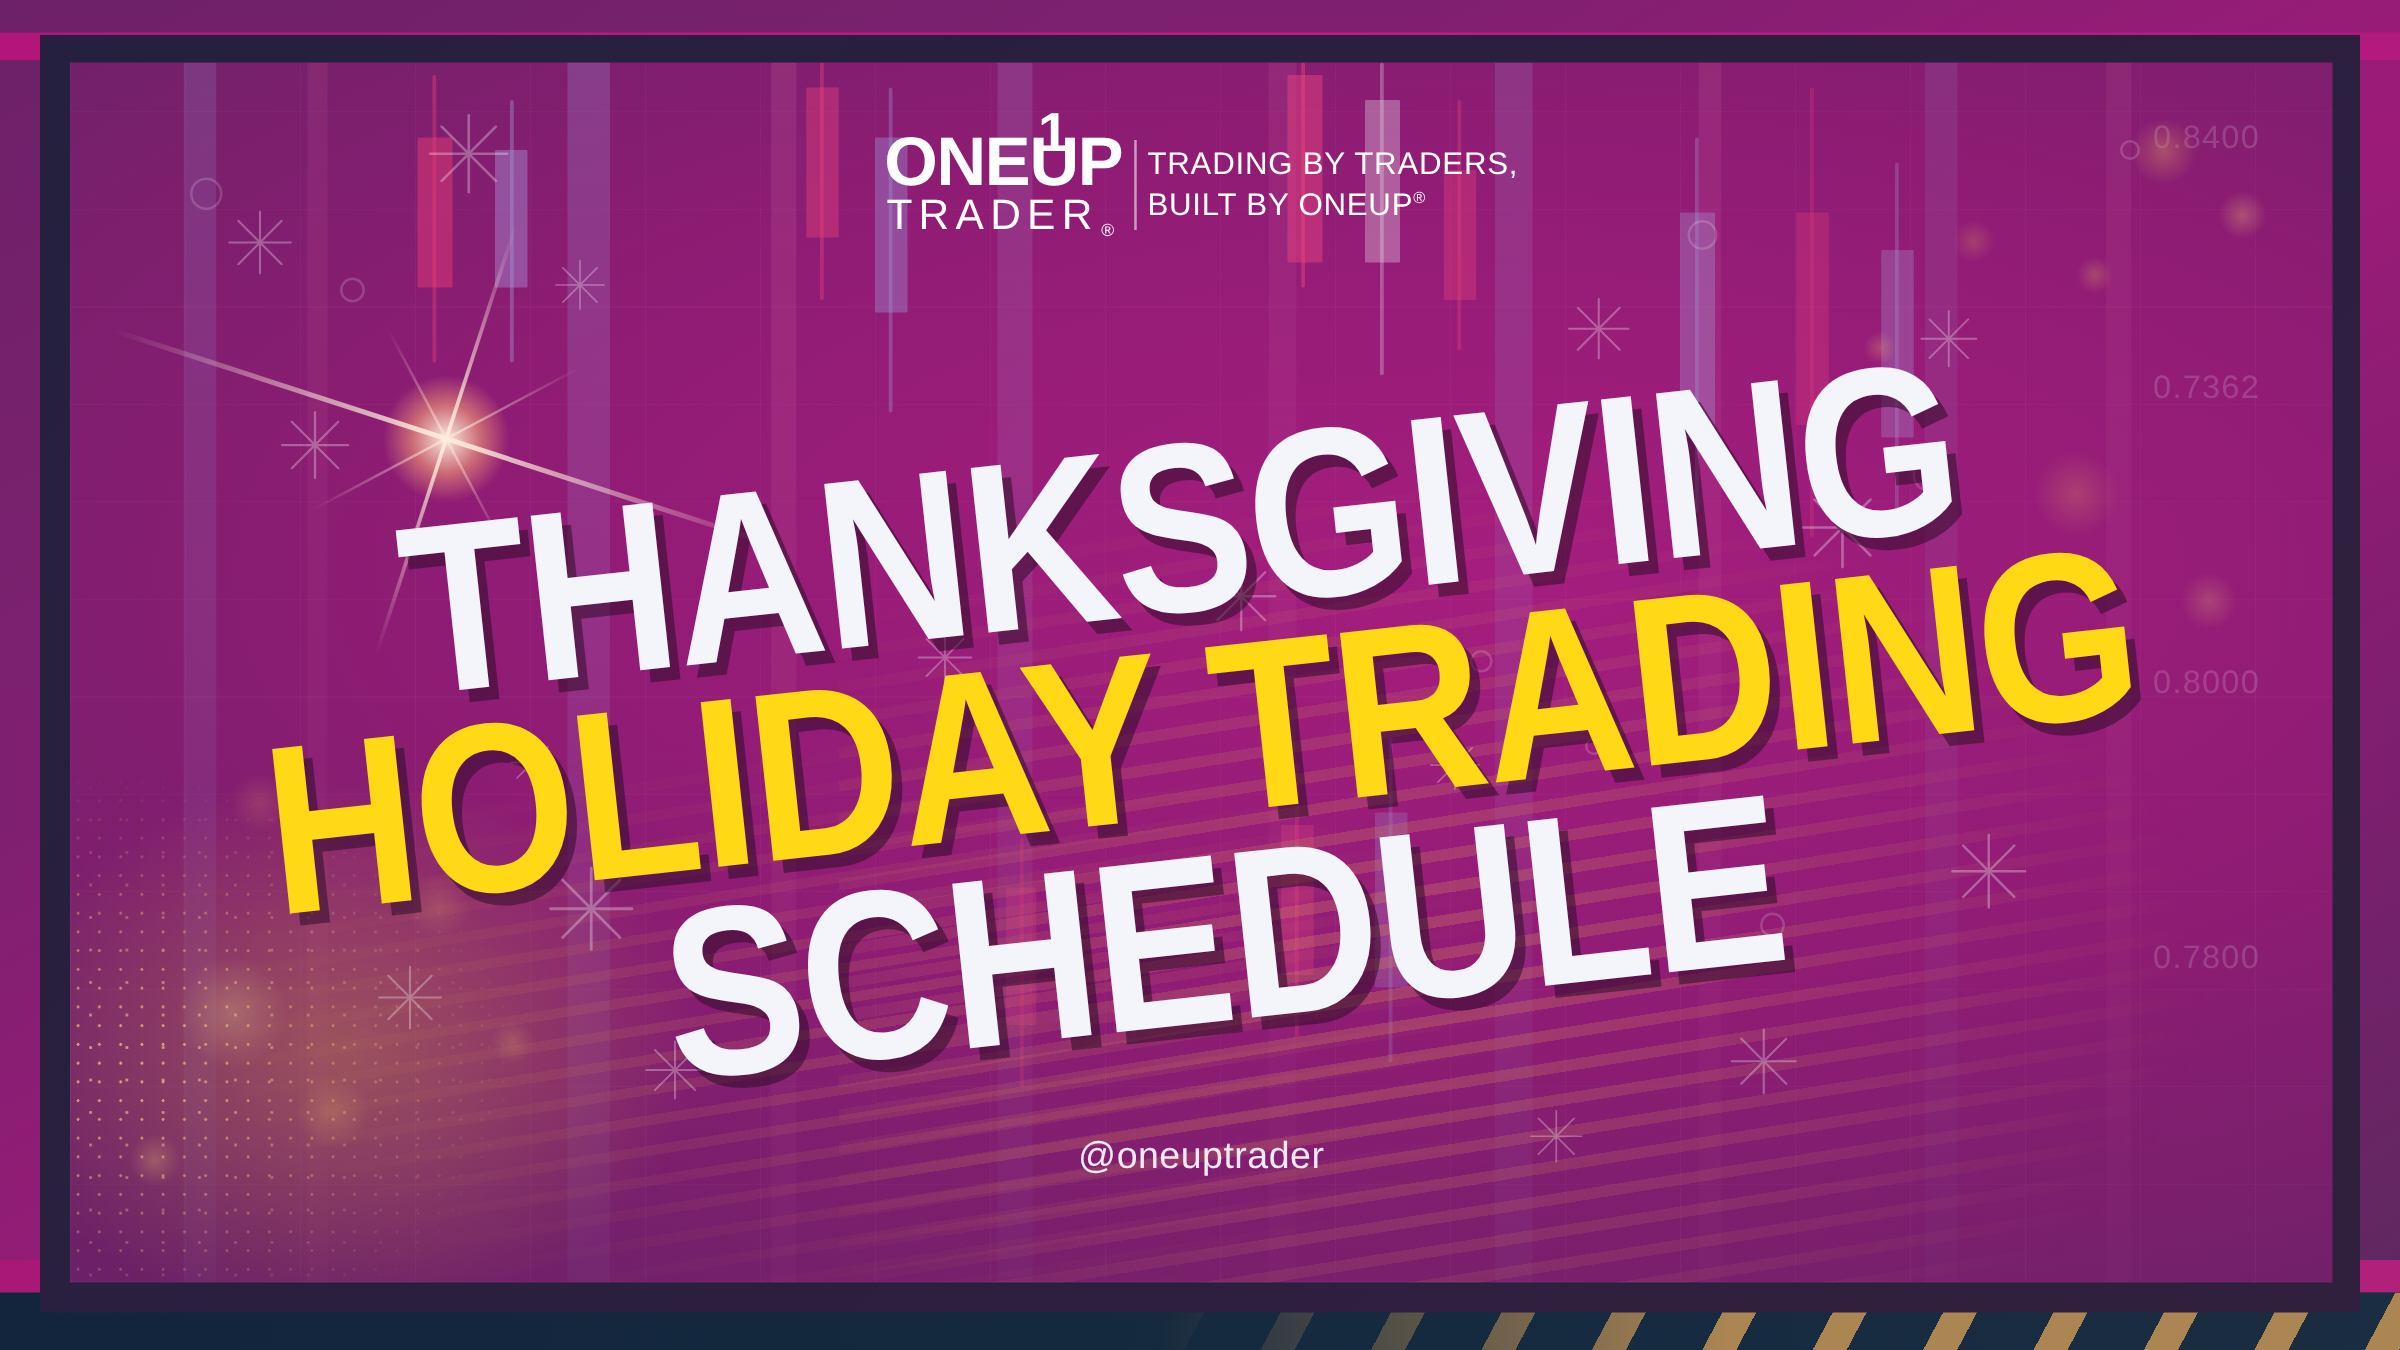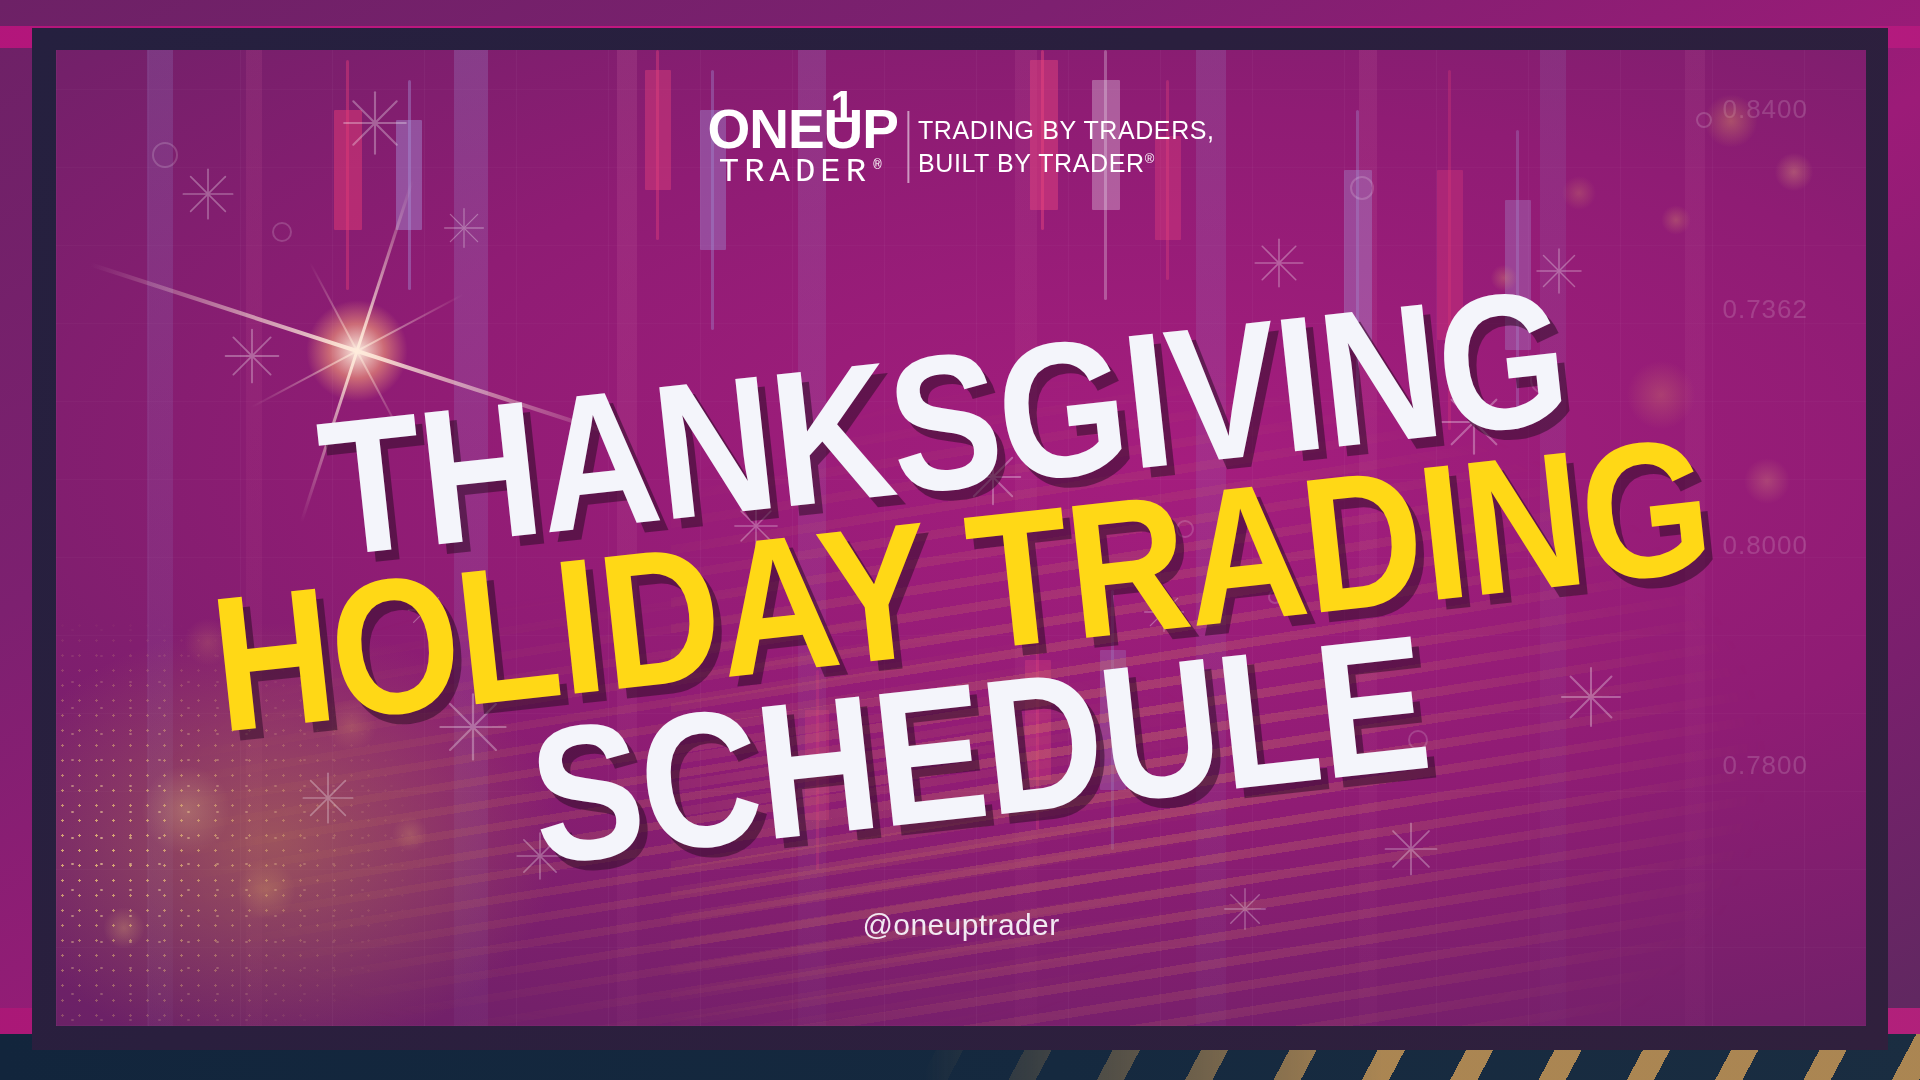--- a/index.html
+++ b/index.html
@@ -144,22 +144,22 @@
     position:relative; color:#fff; font-weight:bold; font-size:55px;
     letter-spacing:-1px; line-height:.94;
     font-family:"Liberation Sans", sans-serif;
   }
   .logo-one-num{
     position:absolute; left:123px; top:-19px; font-size:44px; font-weight:bold;
     color:#fff; line-height:1; font-family:"Liberation Sans", sans-serif;
   }
   .logo-trader{
     color:#fff; font-size:34px; letter-spacing:5px; font-weight:300;
-    margin-top:-3px; font-family:Liberation Mono, monospace;
-    display:flex; align-items:flex-start;
+    margin-top:-3px; font-family:Liberation Sans, sans-serif;
+    display:flex; align-items:flex-end;
   }
   .logo-trader sup{ font-size:14px; margin-left:2px; margin-top:4px; }
   .logo-divider{ width:2px; height:72px; background:rgba(255,255,255,.55); }
   .logo-tagline{
     color:#fff; font-size:25px; font-weight:400; line-height:1.32;
     letter-spacing:.6px; font-family:"Liberation Sans", sans-serif;
   }
   .logo-tagline sup{ font-size:13px; }
 
   
@@ -459,21 +459,21 @@
             <span class="logo-one-num">1</span>
           </div>
           <div class="logo-trader">
             <span>TRADER</span>
               <sup>®</sup>
           </div>
         </div>
         <div class="logo-divider"></div>
         <div class="logo-tagline">
           <div>TRADING BY TRADERS,</div>
-          <div><span>BUILT BY TRADER</span><sup>®</sup></div>
+          <div><span>BUILT BY ONEUP</span><sup>®</sup></div>
         </div>
       </div>
 
       <div class="headline">
         <div class="hl-line hl-1">THANKSGIVING</div>
         <div class="hl-line hl-2">HOLIDAY TRADING</div>
         <div class="hl-line hl-3">SCHEDULE</div>
       </div>
 
       <div class="handle">@oneuptrader</div>

